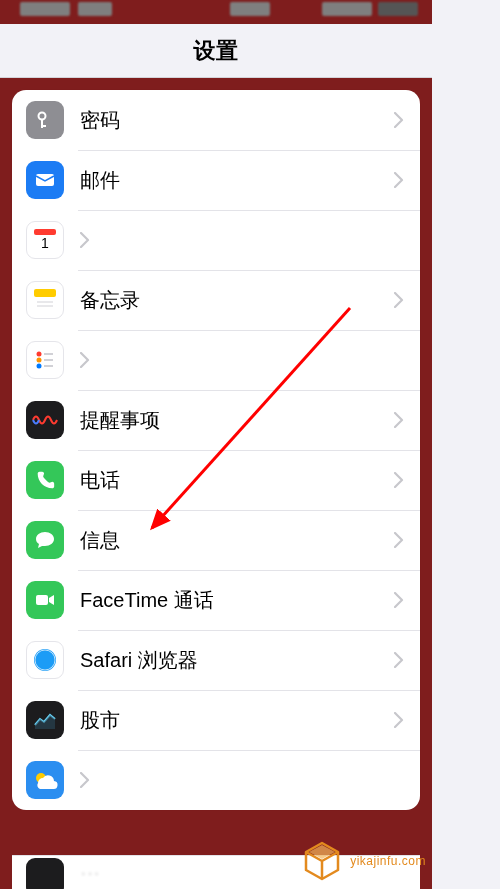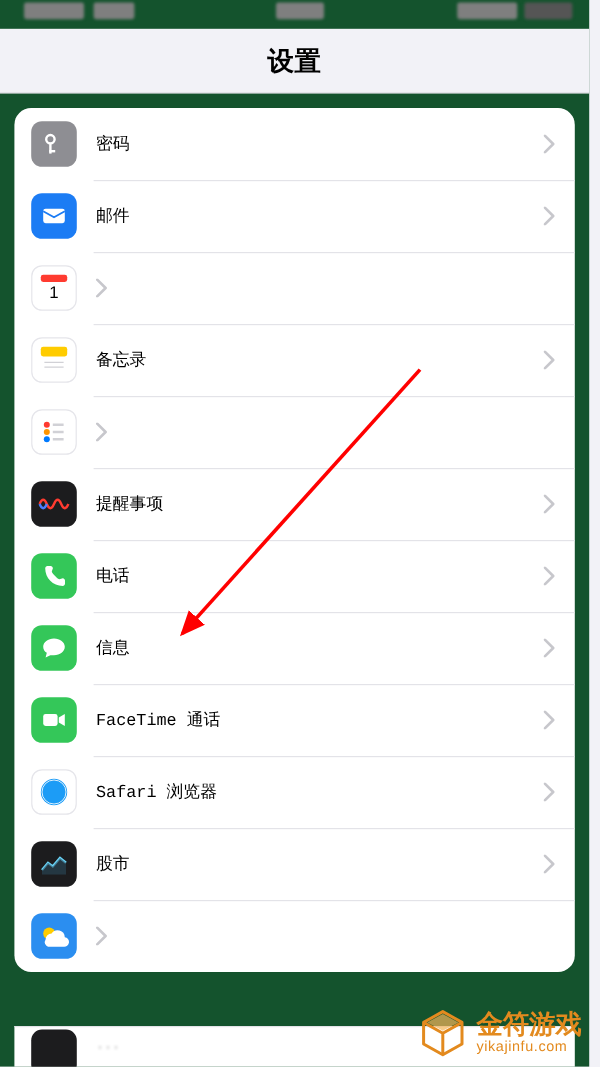--- a/index.html
+++ b/index.html
@@ -1,36 +1,36 @@
 <!DOCTYPE html>
 <html><head>
 <meta charset="utf-8">
 <style>
   * { box-sizing: border-box; margin: 0; padding: 0; }
   html, body { width: 500px; height: 889px; font-family: -apple-system, "Helvetica Neue", Arial, sans-serif; background: #f2f2f7; overflow: hidden; }
-  .screen { width: 491px; height: 889px; background: #14532d; position: relative; }
+  .screen { width: 432px; height: 889px; background: #7f1d1d; position: relative; }
 
   
   .status-bar { height: 24px; position: relative; }
   .blur-block { position: absolute; top: 2px; height: 14px; background: #7f7f7f; border-radius: 2px; filter: blur(1.2px); }
   .b1 { left: 20px; width: 50px; }
   .b2 { left: 78px; width: 34px; }
   .b3 { left: 230px; width: 40px; }
   .b4 { right: 60px; width: 50px; }
   .b5 { right: 14px; width: 40px; background:#555; }
 
   .title-bar { height: 54px; display: flex; align-items: center; justify-content: center; border-bottom: 0.5px solid rgba(0,0,0,0.12); background: #f2f2f7; }
   .title { font-size: 22px; font-weight: 700; color: #000; letter-spacing: 0.5px; }
 
   .group { background: #fff; margin: 12px 12px 0 12px; border-radius: 14px; overflow: hidden; box-shadow: 0 0 0 0.5px rgba(0,0,0,0.03); }
 
   .row { display: flex; align-items: center; height: 60px; padding-left: 14px; position: relative; cursor: pointer; }
   .row + .row::before { content: ""; position: absolute; left: 66px; right: 0; top: 0; height: 0.8px; background: #e3e3e8; }
   .icon-wrap { width: 38px; height: 38px; border-radius: 9px; margin-right: 16px; display: flex; align-items: center; justify-content: center; flex: 0 0 38px; }
-  .row-label { font-size: 14px; color: #000; flex: 1 1 auto; font-family: Liberation Mono, monospace; }
+  .row-label { font-size: 20px; color: #000; flex: 1 1 auto; }
   .chevron { margin-right: 16px; color: #c7c7cc; flex: 0 0 auto; }
   .chevron svg { display:block; }
 
   
   .cutoff { position: absolute; bottom: 0; left: 12px; right: 12px; height: 34px; background: #fff; display:flex; align-items:center; padding-left:14px; border-top:0.8px solid #e3e3e8; }
   .cutoff .icon-wrap { margin-top:8px; }
   .cutoff-dots { font-size:20px; color:#000; margin-left:0; opacity:0.2; filter: blur(1.5px); }
 
   
   .arrow { position: absolute; pointer-events: none; }
@@ -262,18 +262,17 @@
 
   <div class="watermark">
     <svg width="44" height="44" viewBox="0 0 44 44">
       <g stroke="#e38a1e" stroke-width="2.5" fill="none" stroke-linejoin="round">
         <path d="M22 4 L38 13 L38 31 L22 40 L6 31 L6 13 Z"></path>
         <path d="M6 13 L22 22 L38 13 M22 22 L22 40"></path>
       </g>
       <path d="M22 6 L35 13 L22 20 L9 13 Z" fill="#f4b55a" opacity="0.7"></path>
     </svg>
     <div class="wm-text">
-      <div class="wm-line1">金符游戏</div>
       <div class="wm-line2">yikajinfu.com</div>
     </div>
   </div>
 
 </div>
 
 </body></html>

